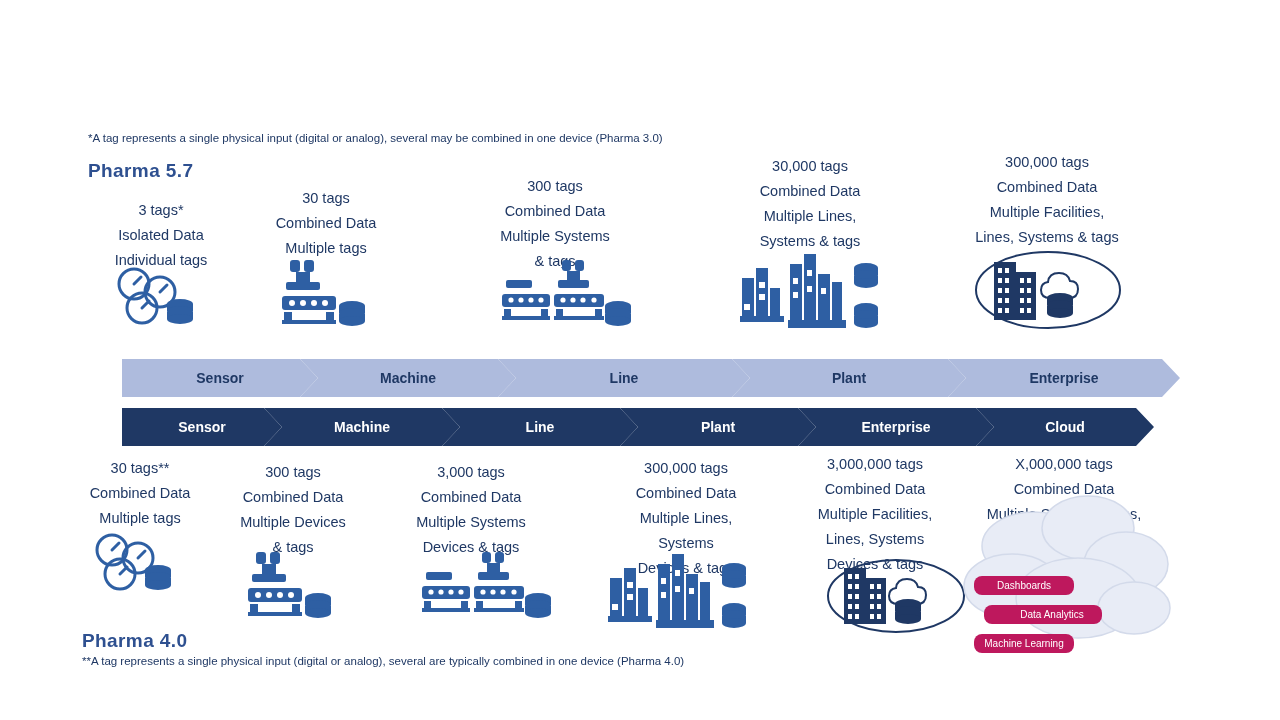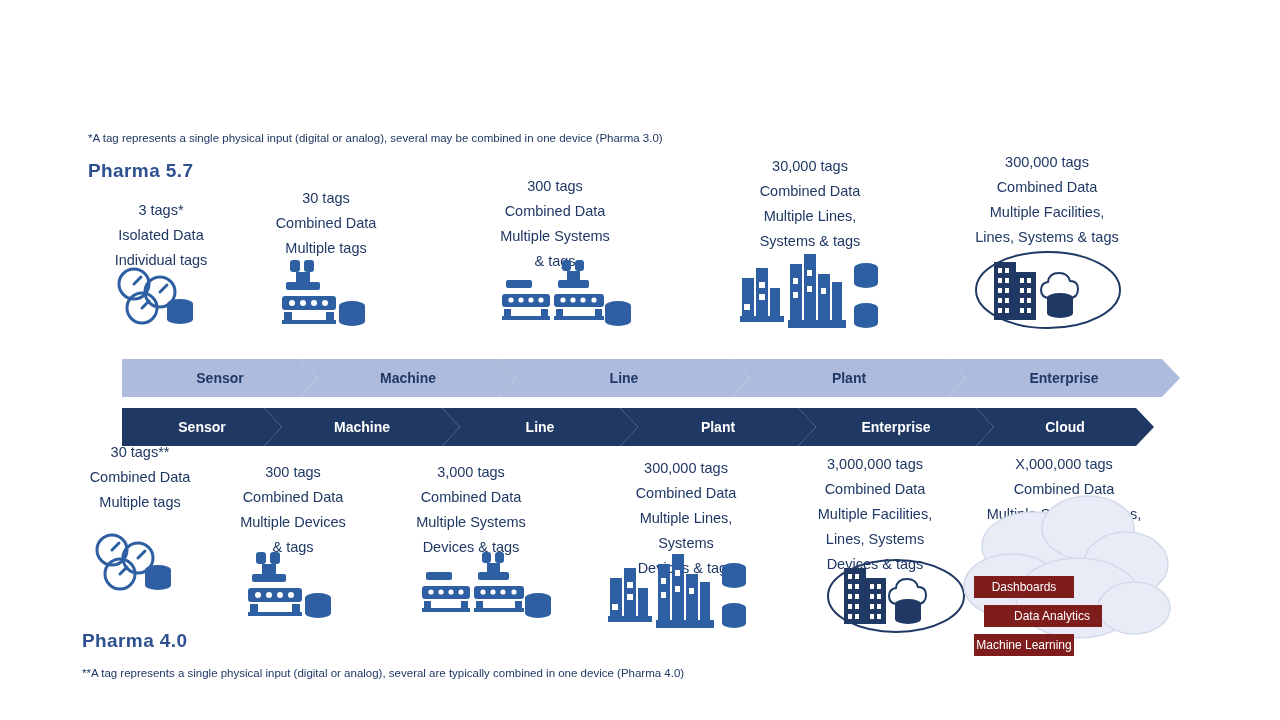--- a/index.html
+++ b/index.html
@@ -36,21 +36,21 @@
   }
 
   
   .footnote {
     position: absolute;
     font-size: 11.5px;
     color: #1F3864;
     white-space: nowrap;
   }
   .footnote-top { left: 88px; top: 132px; }
-  .footnote-bottom { left: 82px; top: 655px; margin-top: 12px; }
+  .footnote-bottom { left: 82px; top: 655px; }
 
   
   .pharma-label {
     position: absolute;
     font-size: 19px;
     font-weight: bold;
     color: #2E5090;
     letter-spacing: 0.4px;
   }
   .pharma30 { left: 88px; top: 160px; }
@@ -105,25 +105,25 @@
 
   
   .icon-wrap {
     position: absolute;
   }
   .icon-wrap svg { display: block; }
 
   
   .pill {
     position: absolute;
-    background: #7f1d1d;
+    background: #be185d;
     color: #ffffff;
-    font-size: 12px;
+    font-size: 10px;
     text-align: center;
-    border-radius: 0;
+    border-radius: 8px;
     padding: 4px 0 4px 0;
     width: 100px;
   }
 </style>
 </head>
 <body>
 
 <div class="slide">
 
 
@@ -310,21 +310,21 @@
 
   <div class="chevron-bar bar-bottom" style="left:86px; top:408px; width:1082px;">
     <div class="chev" style="width:160px;">Sensor</div>
     <div class="chev" style="width:196px;">Machine</div>
     <div class="chev" style="width:196px;">Line</div>
     <div class="chev" style="width:196px;">Plant</div>
     <div class="chev" style="width:196px;">Enterprise</div>
     <div class="chev" style="width:178px;">Cloud</div>
   </div>
 
-  <div class="caption" style="left:66px; top:440px; width:148px;">30 tags**<br>Combined Data<br>Multiple tags</div>
+  <div class="caption" style="left:66px; top:456px; width:148px;">30 tags**<br>Combined Data<br>Multiple tags</div>
   <div class="caption" style="left:218px; top:460px; width:150px;">300 tags<br>Combined Data<br>Multiple Devices<br>&amp; tags</div>
   <div class="caption" style="left:396px; top:460px; width:150px;">3,000 tags<br>Combined Data<br>Multiple Systems<br>Devices &amp; tags</div>
   <div class="caption" style="left:608px; top:456px; width:156px;">300,000 tags<br>Combined Data<br>Multiple Lines,<br>Systems<br>Devices &amp; tags</div>
   <div class="caption" style="left:792px; top:452px; width:166px;">3,000,000 tags<br>Combined Data<br>Multiple Facilities,<br>Lines, Systems<br>Devices &amp; tags</div>
   <div class="caption" style="left:964px; top:452px; width:200px;">X,000,000 tags<br>Combined Data<br>Multiple Sites, Facilities,<br>Lines, Systems<br>Devices &amp; tags</div>
 
   <div class="icon-wrap" style="left:90px; top:528px;">
     <svg width="96" height="72" viewBox="0 0 96 72">
       <g fill="none" stroke="#2E5FA3" stroke-width="3">
         <circle cx="22" cy="22" r="15"></circle>

